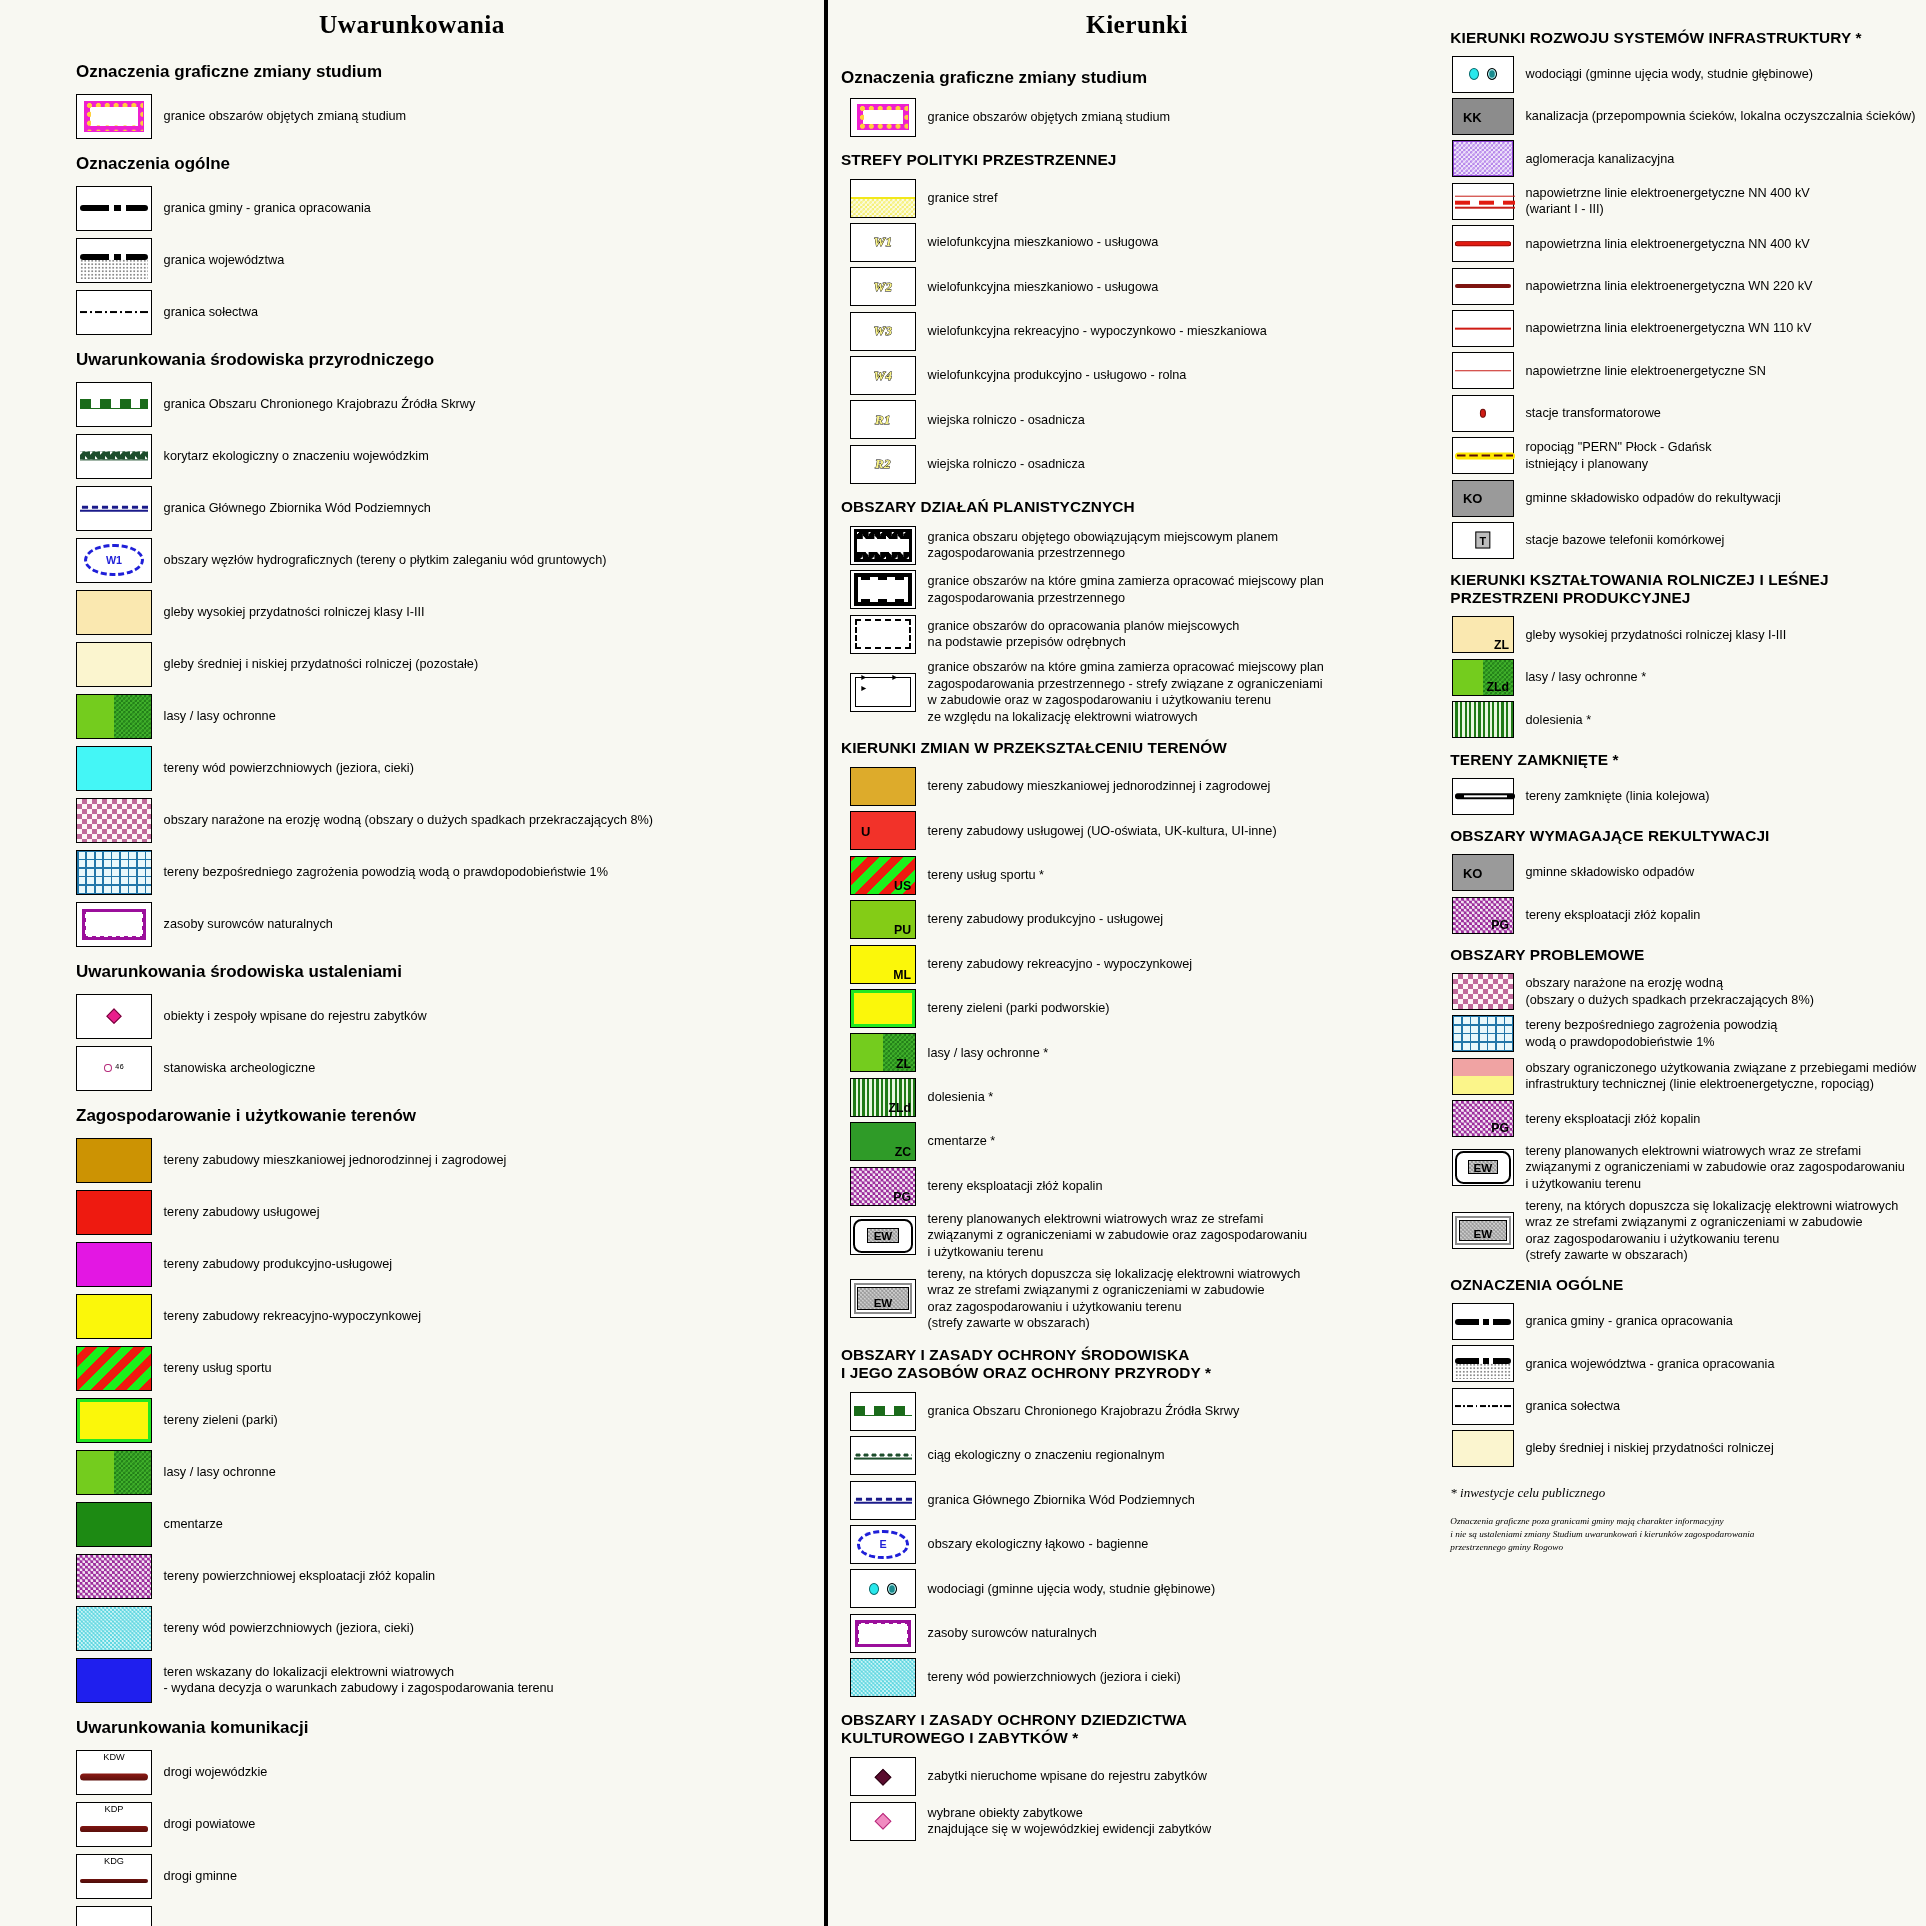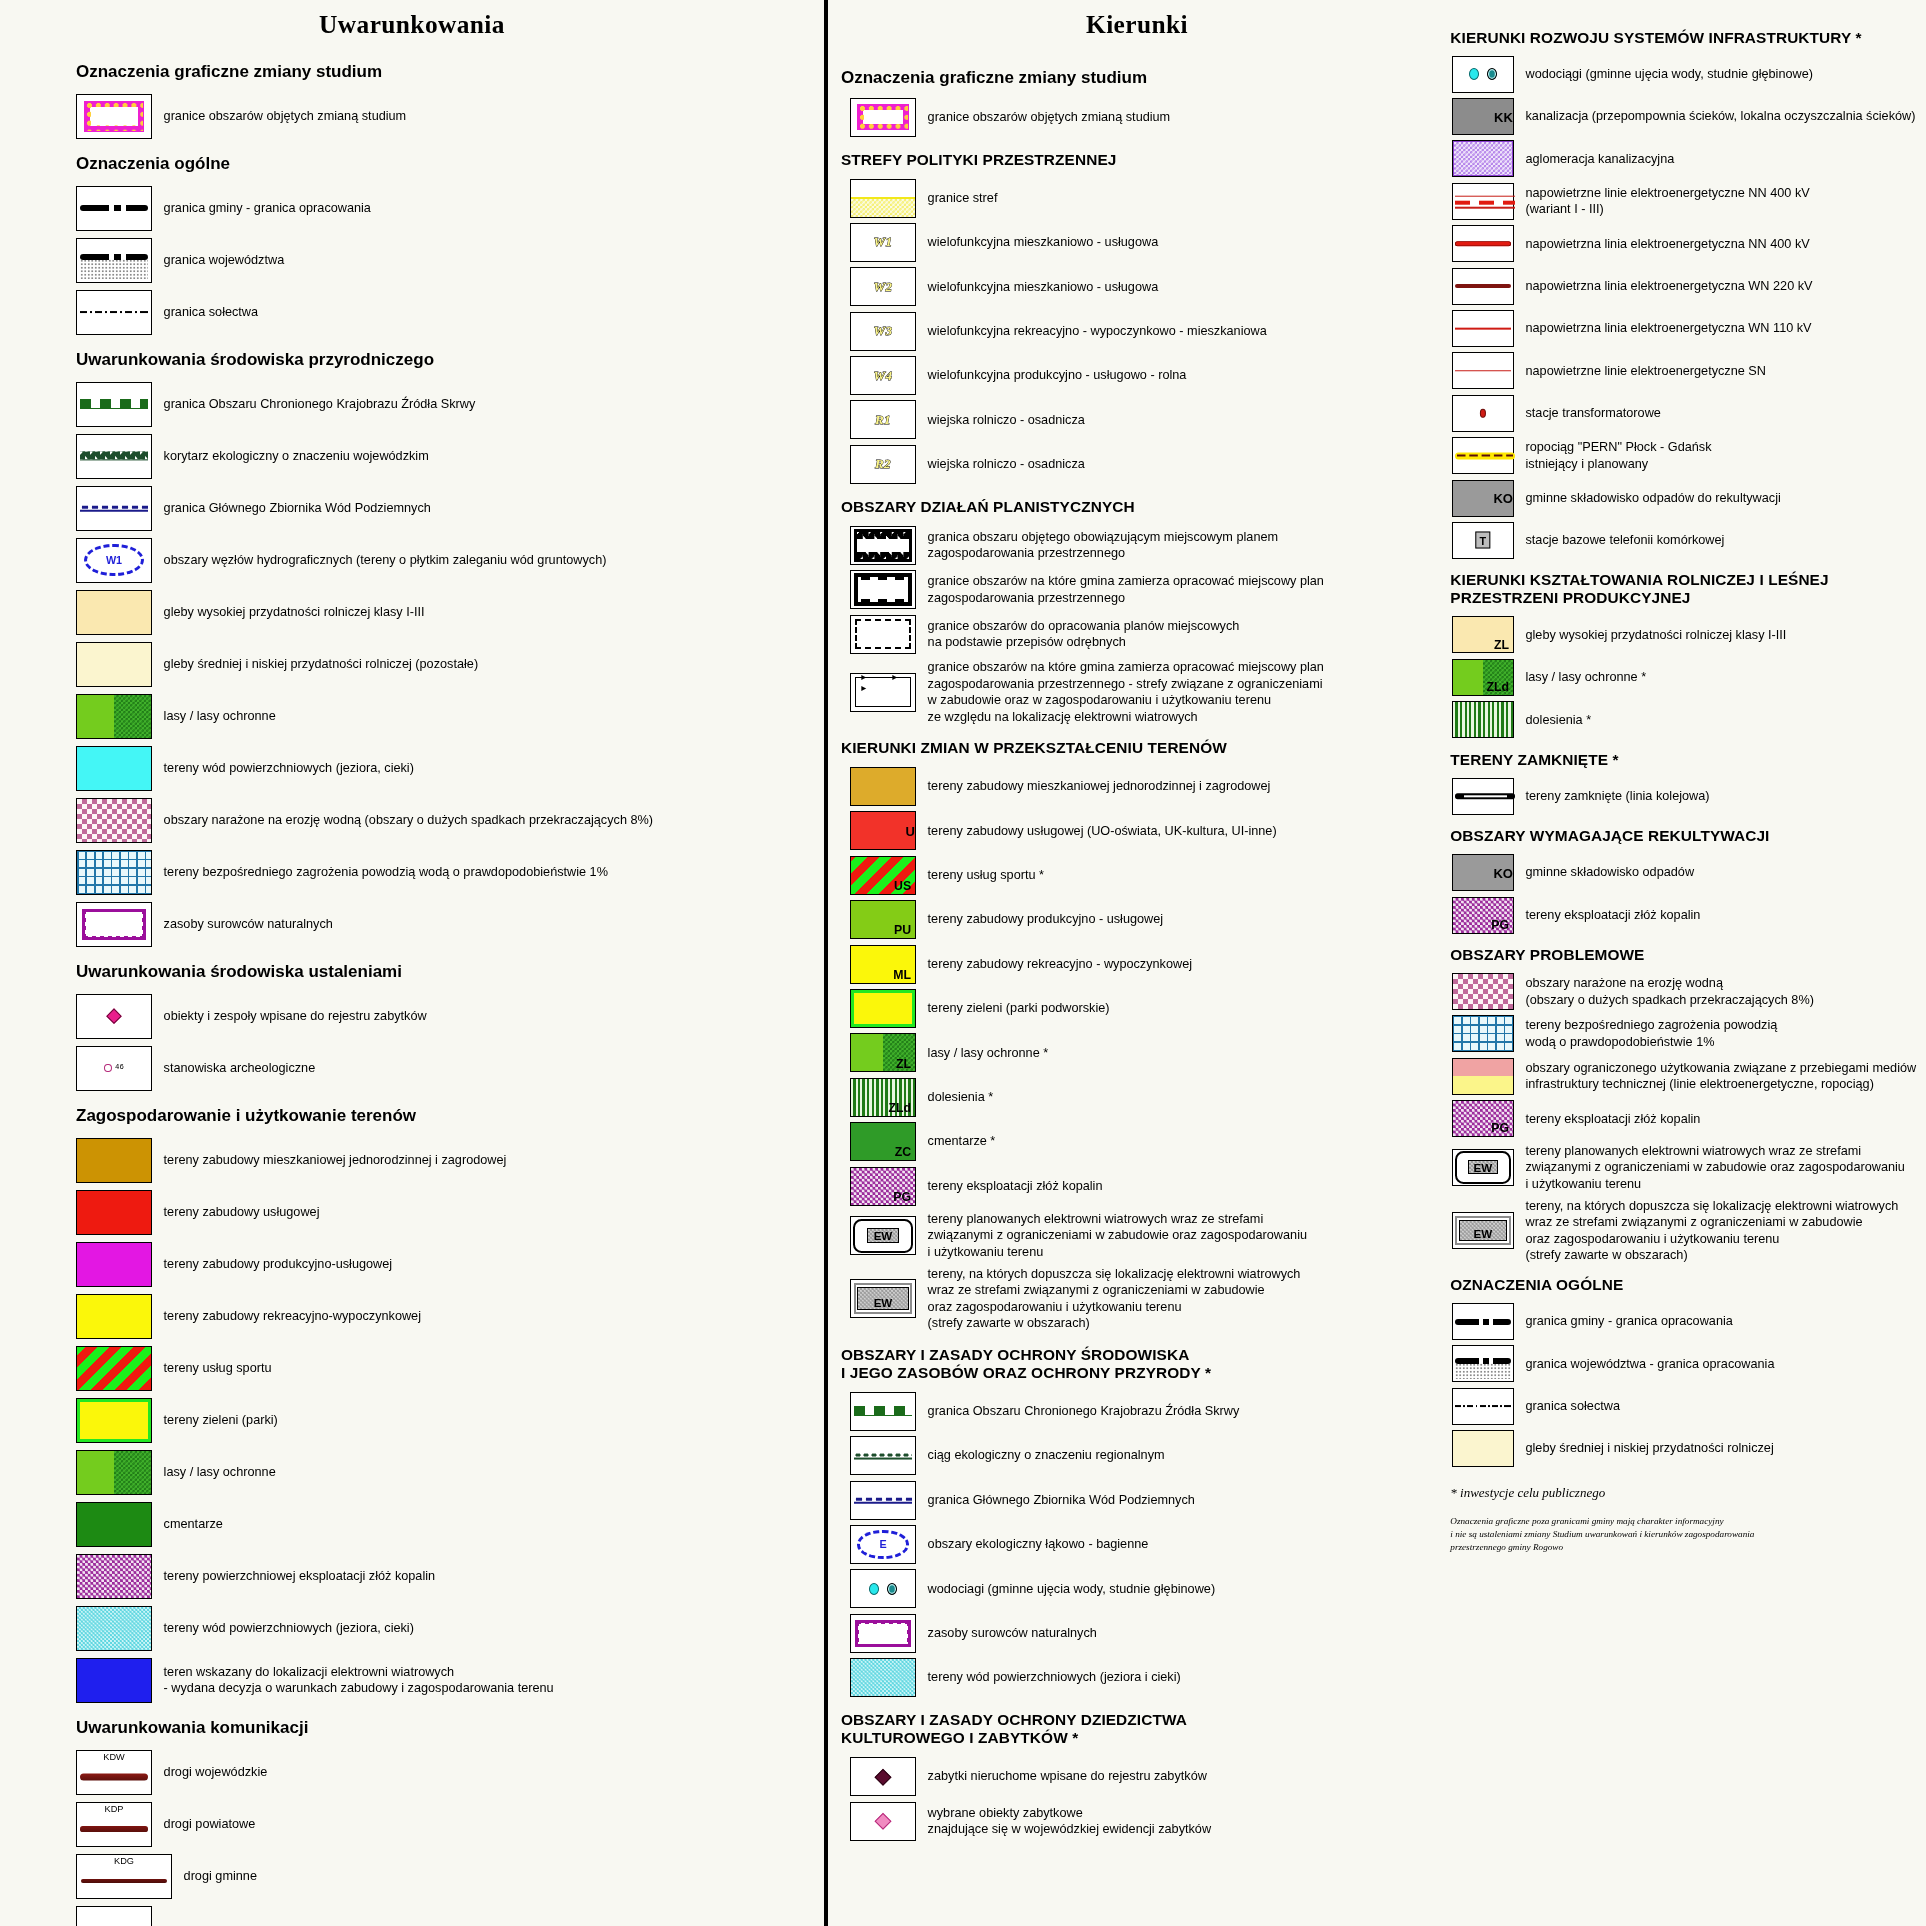--- a/index.html
+++ b/index.html
@@ -384,21 +384,21 @@
     font-size:11.6px; font-weight:bold;
   }
 
   
   .code{
     position:absolute; right:3.9px; bottom:0.8px;
     font-size:12.3px; font-weight:bold; color:#000;
   }
   .code-c{
     position:absolute; left:4px; right:0; top:50%; transform:translateY(-50%);
-    text-align:right; font-size:13px; font-weight:bold;padding-left:6px;
+    text-align:left; font-size:13px; font-weight:bold;padding-left:6px;
   }
   .zone-code{
     position:absolute; left:0; right:0; top:50%; transform:translateY(-50%);
     text-align:center;
     font-family:"Liberation Serif", serif;
     font-size:13px; font-weight:bold; font-style:italic;
     color:#fbf58a;
     -webkit-text-stroke:0.8px #000;
     paint-order:stroke fill;
     letter-spacing:0.4px;
@@ -665,21 +665,21 @@
             <div class="lbl">drogi wojewódzkie</div>
           </div>
           <div class="row" style="margin-bottom:7px;padding-left:76px">
             <div class="sym sym-box" style="width:76px;height:45px">
               <div style="position:absolute;left:0;right:0;top:1.5px;text-align:center;font-size:9.2px">KDP</div>
               <div class="ln roadP" style="top:62%"></div>
             </div>
             <div class="lbl">drogi powiatowe</div>
           </div>
           <div class="row" style="margin-bottom:7px;padding-left:76px">
-            <div class="sym sym-box" style="width:96px;height:45px">
+            <div class="sym sym-box" style="width:76px;height:45px">
               <div style="position:absolute;left:0;right:0;top:1.5px;text-align:center;font-size:9.2px">KDG</div>
               <div class="ln roadG" style="top:62%"></div>
             </div>
             <div class="lbl">drogi gminne</div>
           </div>
           <div class="row" style="margin-bottom:7px;padding-left:76px">
             <div class="sym sym-box" style="width:76px;height:45px"></div>
           </div>
         </div>
       </div>

